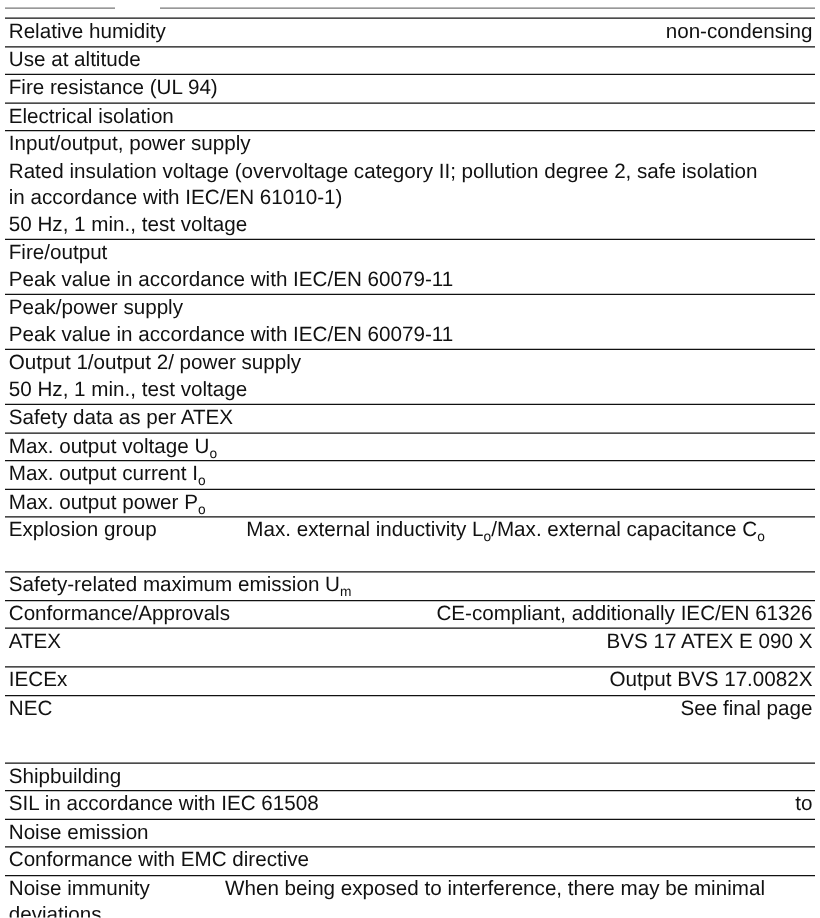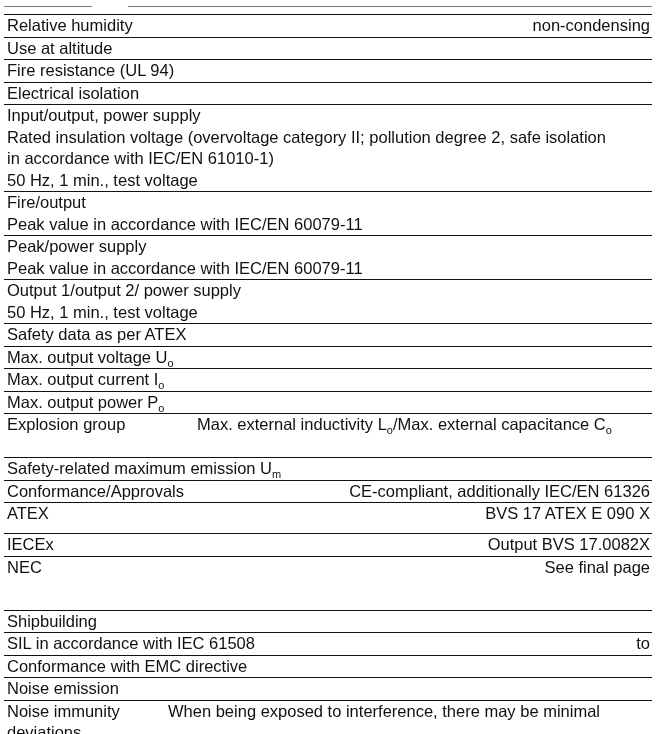--- a/index.html
+++ b/index.html
@@ -124,28 +124,28 @@
   </div>
 
   <div class="row">
     <div class="line">
       <span>SIL in accordance with IEC 61508</span>
       <span class="right">to</span>
     </div>
   </div>
 
   <div class="row">
-    <div class="line"><span>Conformance with EMC directive</span></div>
+    <div class="line"><span>Noise emission</span></div>
   </div>
 
   <div class="row">
-    <div class="line"><span>Noise emission</span></div>
+    <div class="line"><span>Conformance with EMC directive</span></div>
   </div>
 
   <div class="row">
     <div class="line">
       <span>Noise immunity</span>
-      <span class="mid" style="left:164px;">When being exposed to interference, there may be minimal</span>
+      <span class="mid" style="left:176px;">When being exposed to interference, there may be minimal</span>
     </div>
     <div class="line"><span>deviations.</span></div>
   </div>
 
 </div>
 
 </body></html>

